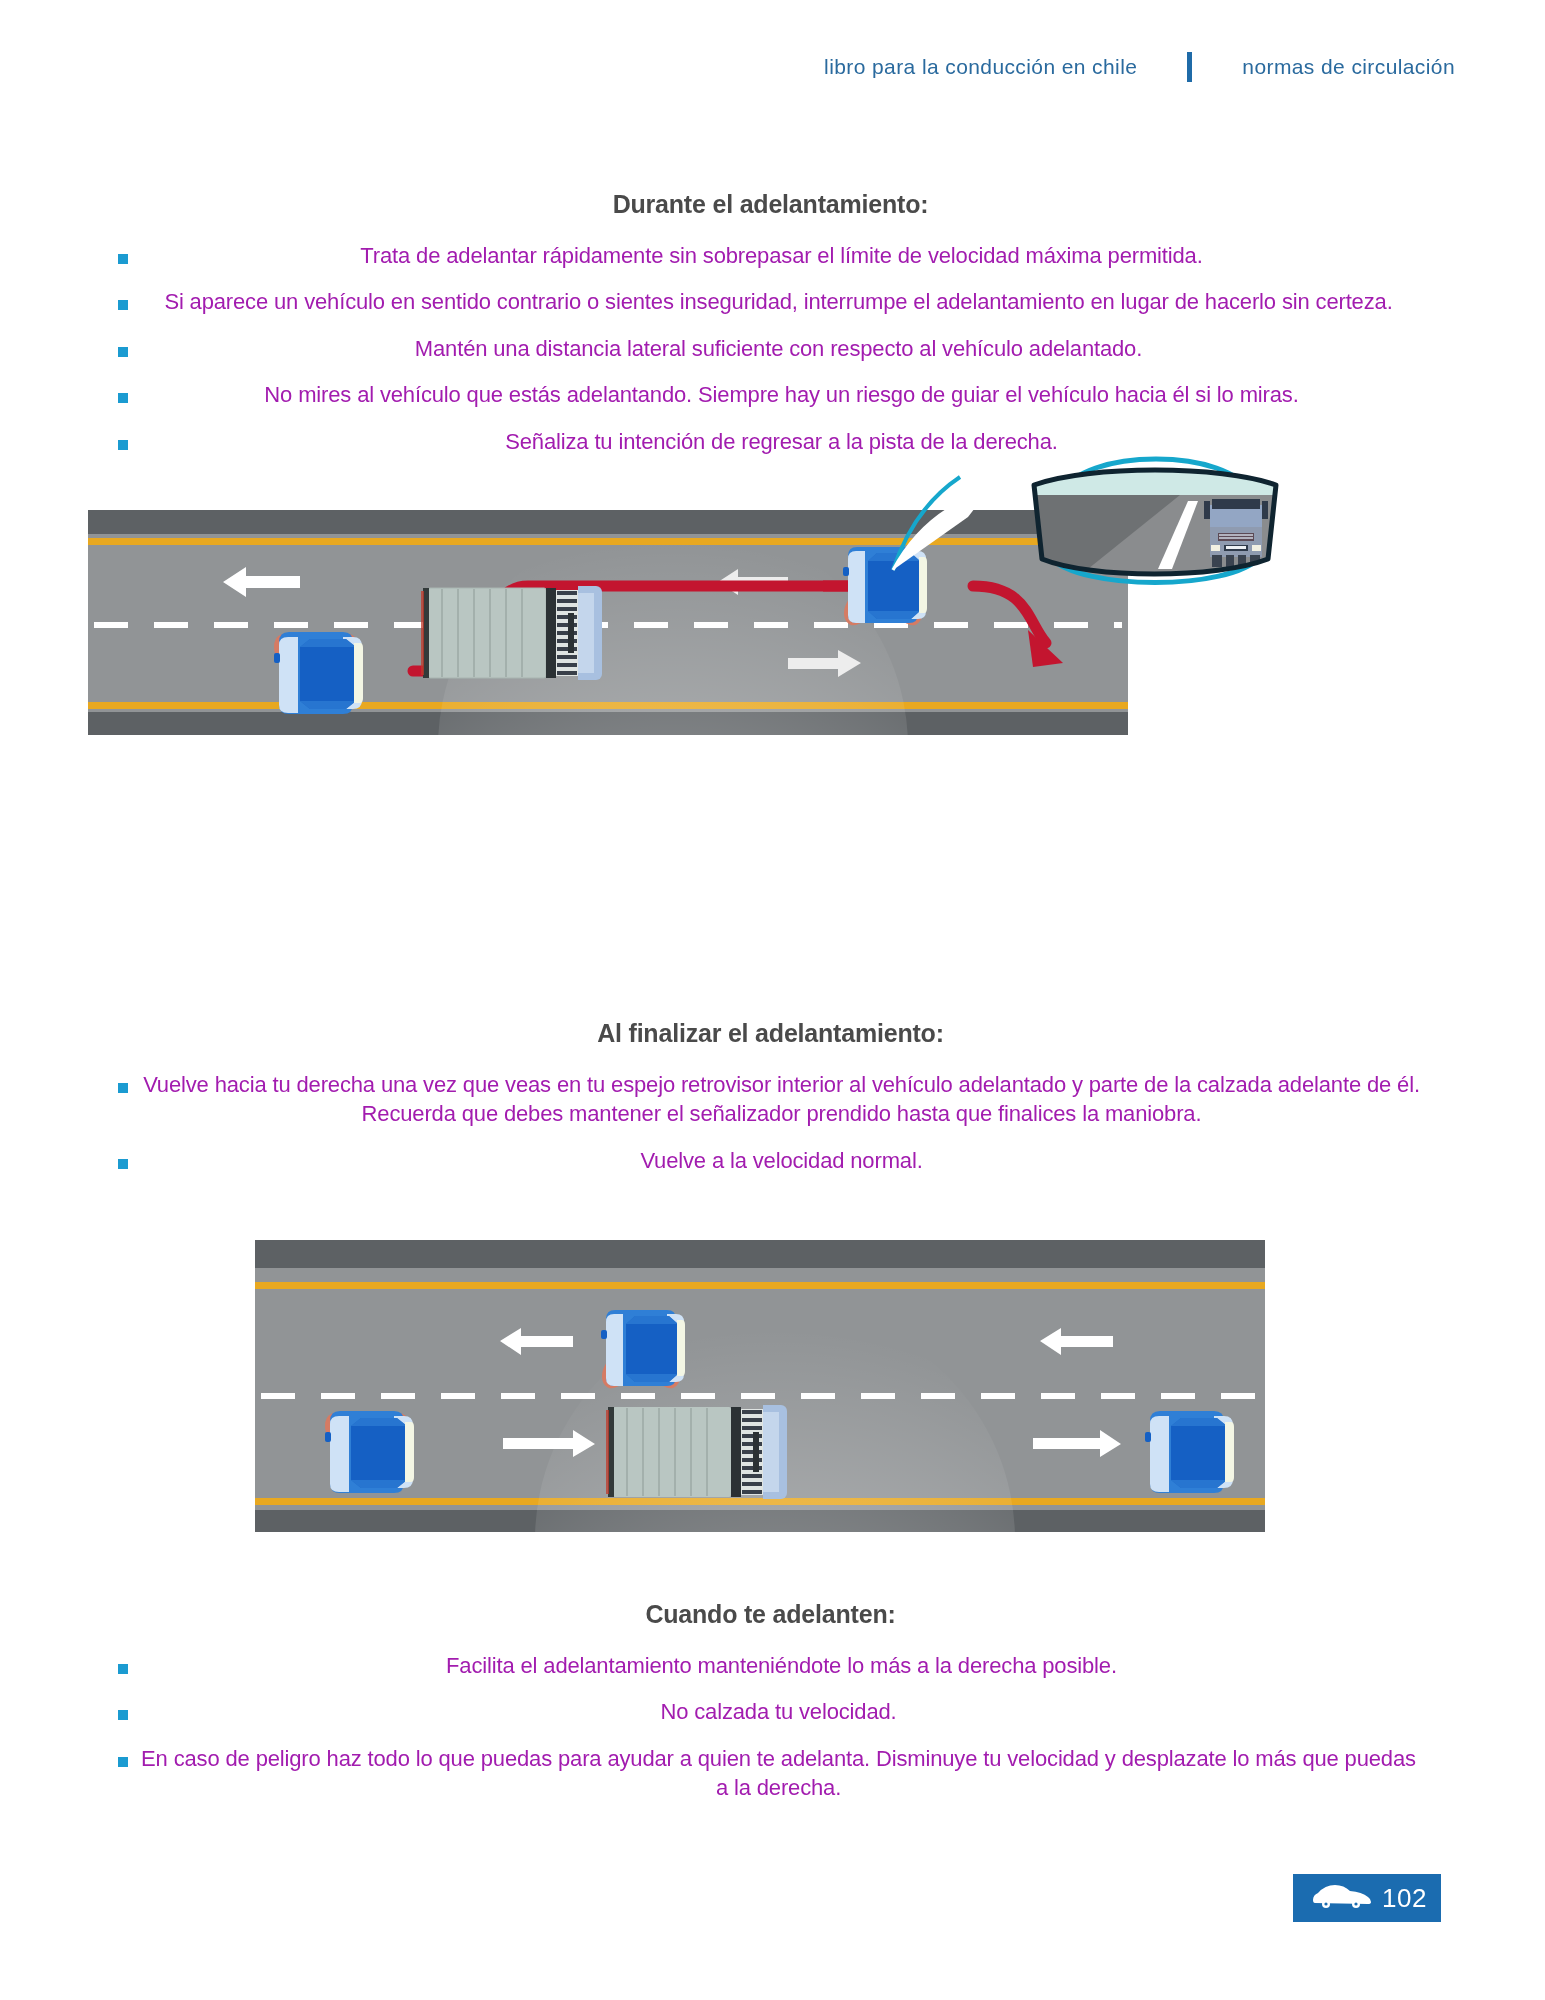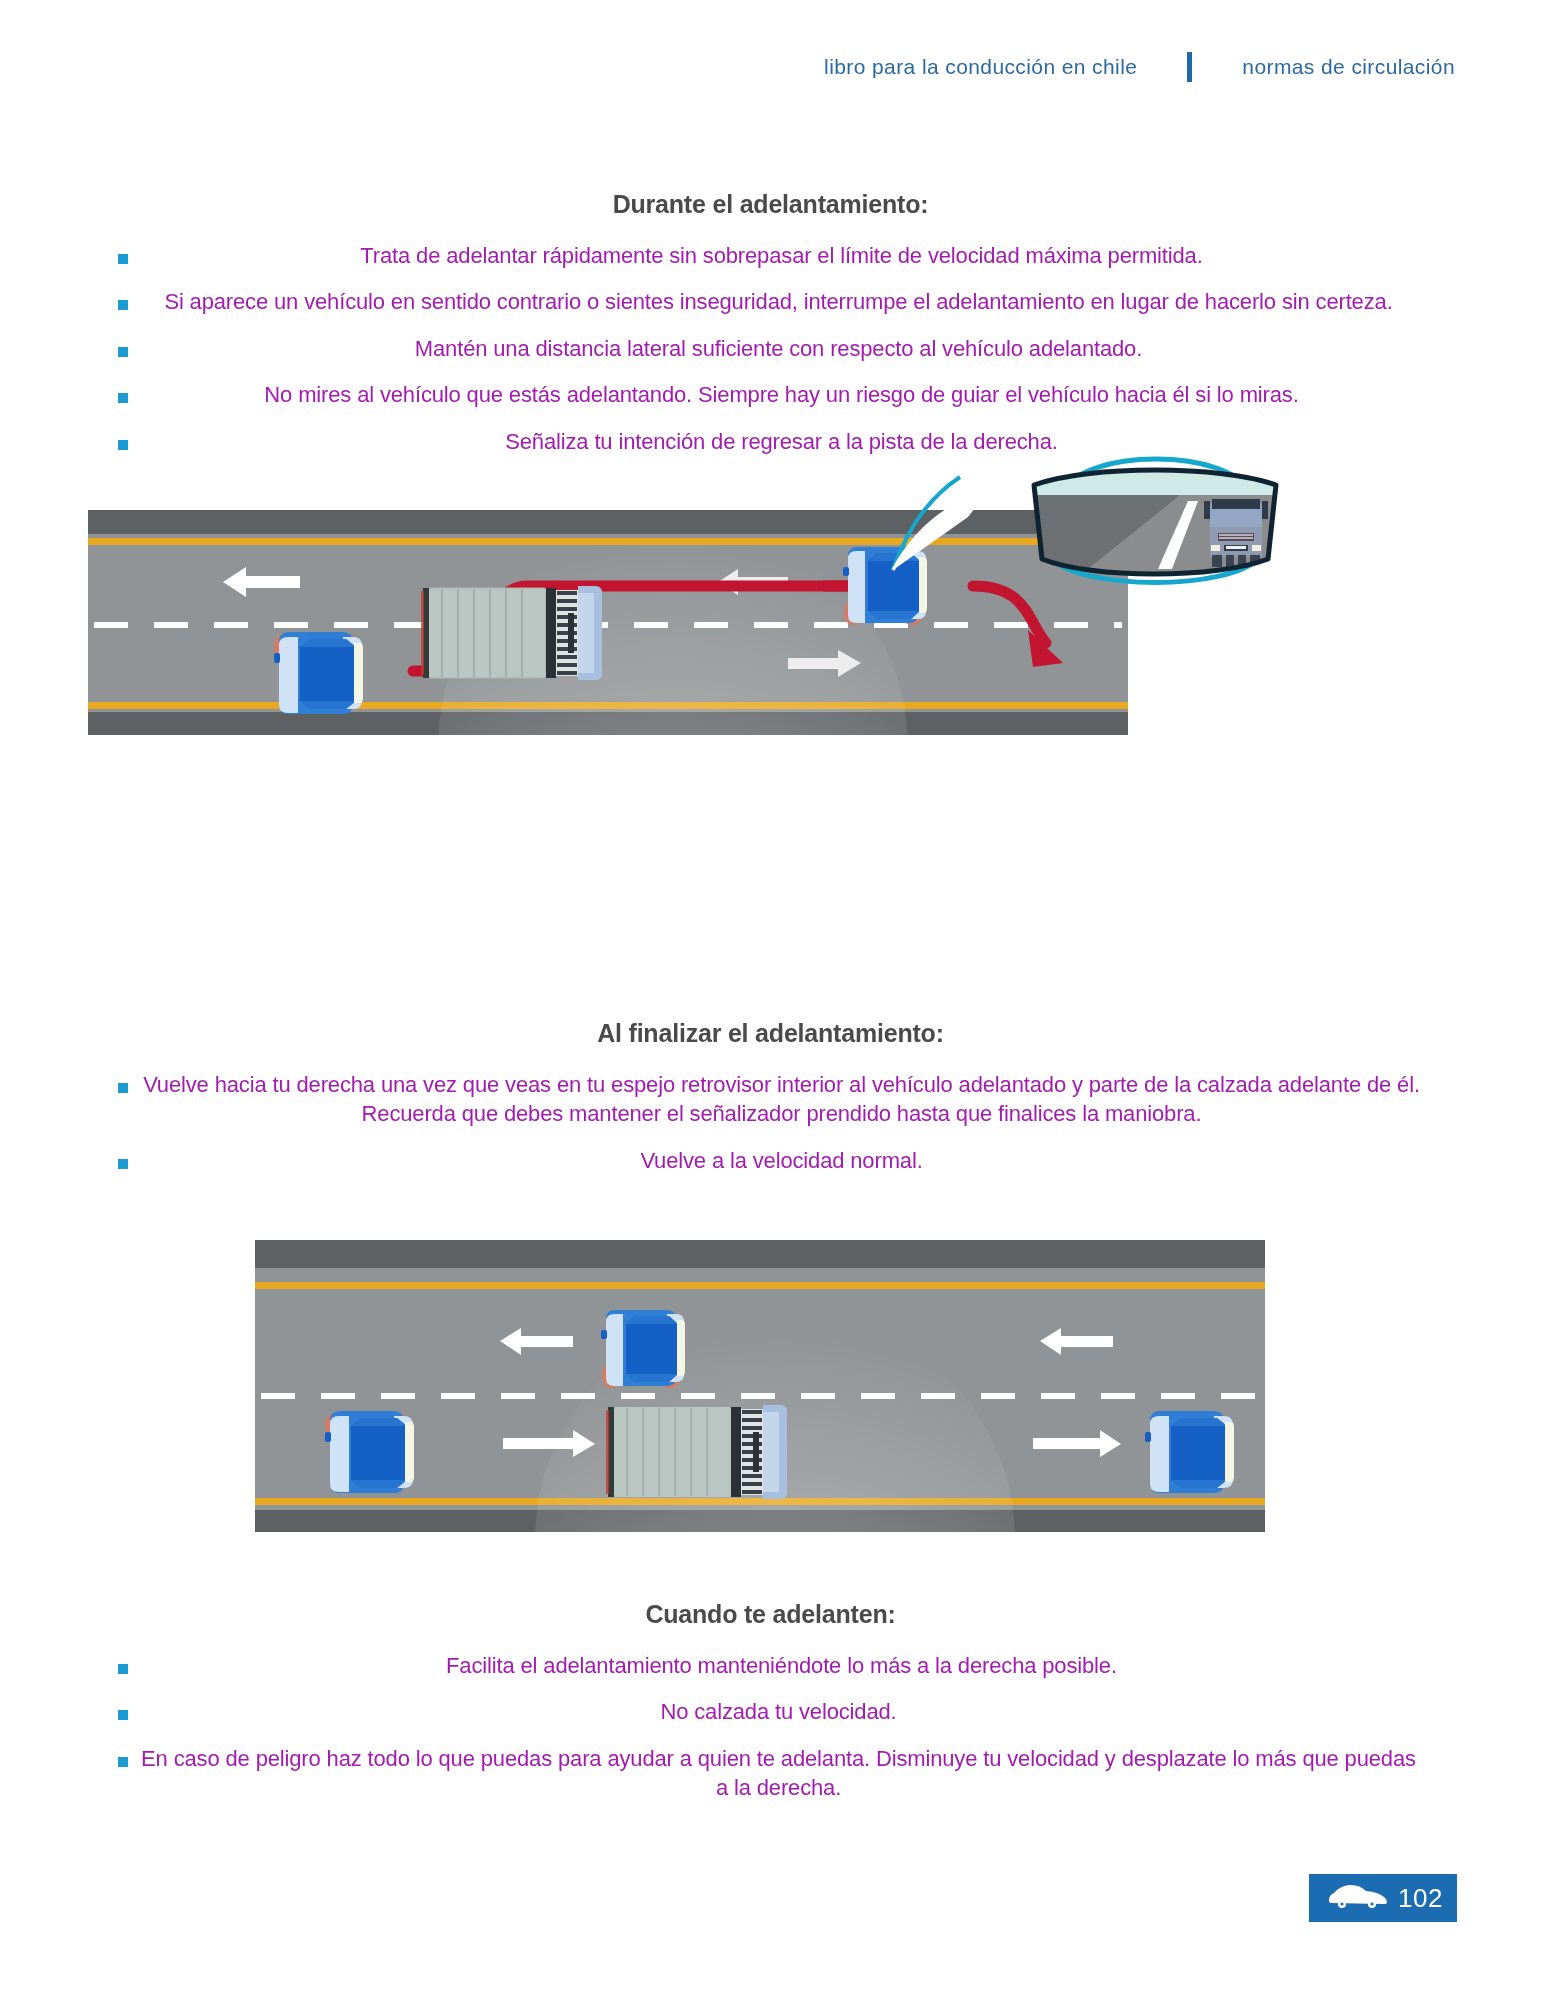--- a/index.html
+++ b/index.html
@@ -94,21 +94,21 @@
     position: absolute;
     left: 88px;
     top: 1108px;
     width: 1010px;
     height: 292px;
   }
 
   
   .page-badge {
     position: absolute;
-    right: 88px;
+    right: 104px;
     bottom: 78px;
     width: 148px;
     height: 48px;
     background: #1b6cb0;
     display: flex;
     align-items: center;
     justify-content: flex-end;
     padding-right: 14px;
     box-sizing: border-box;
   }

